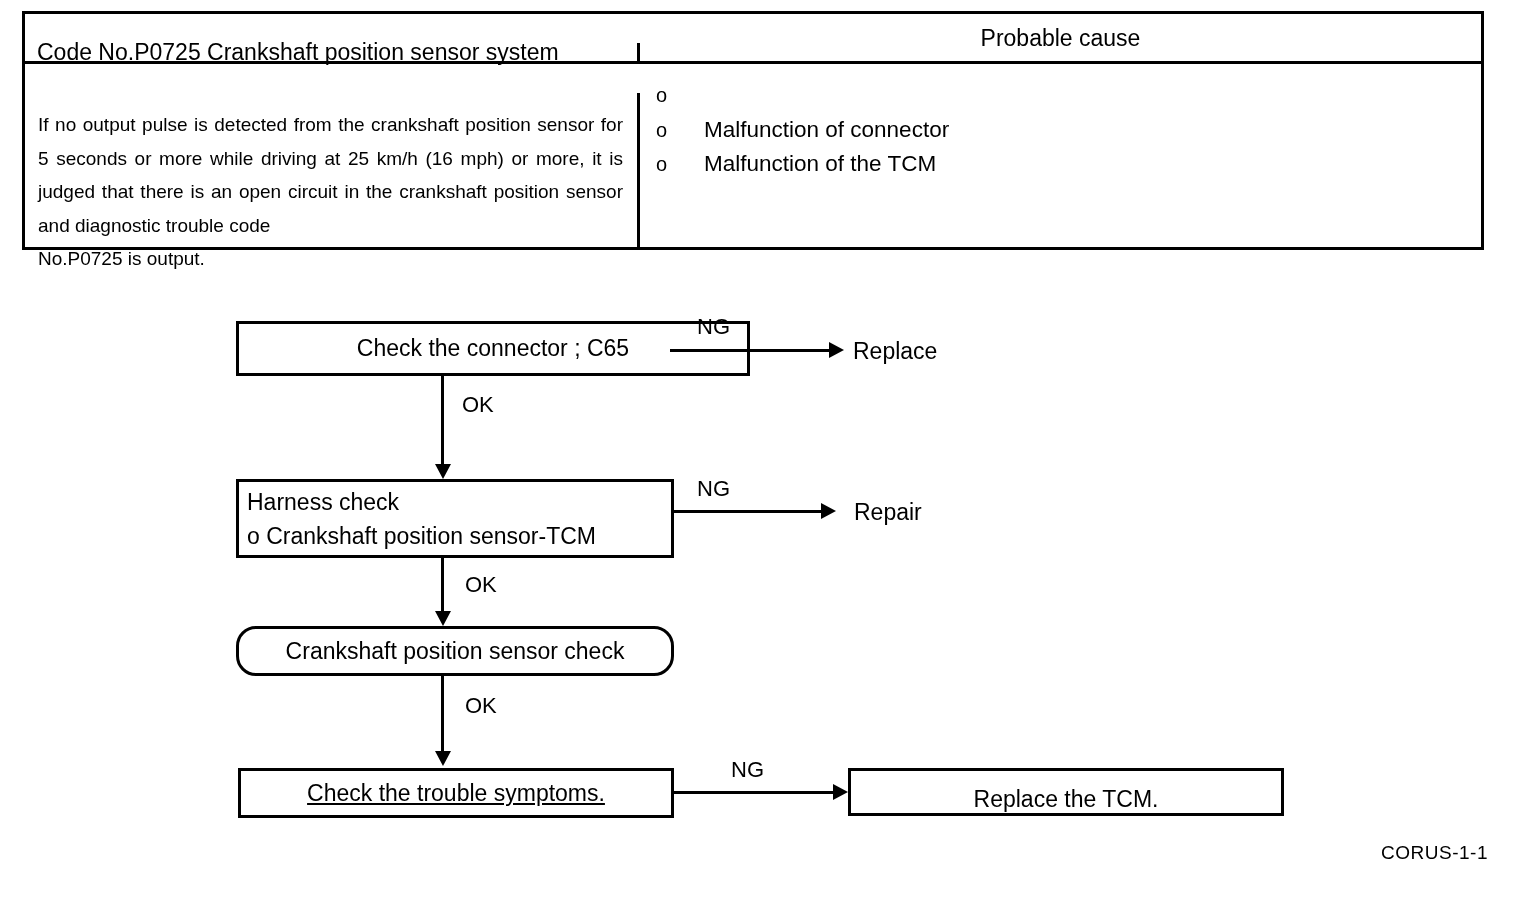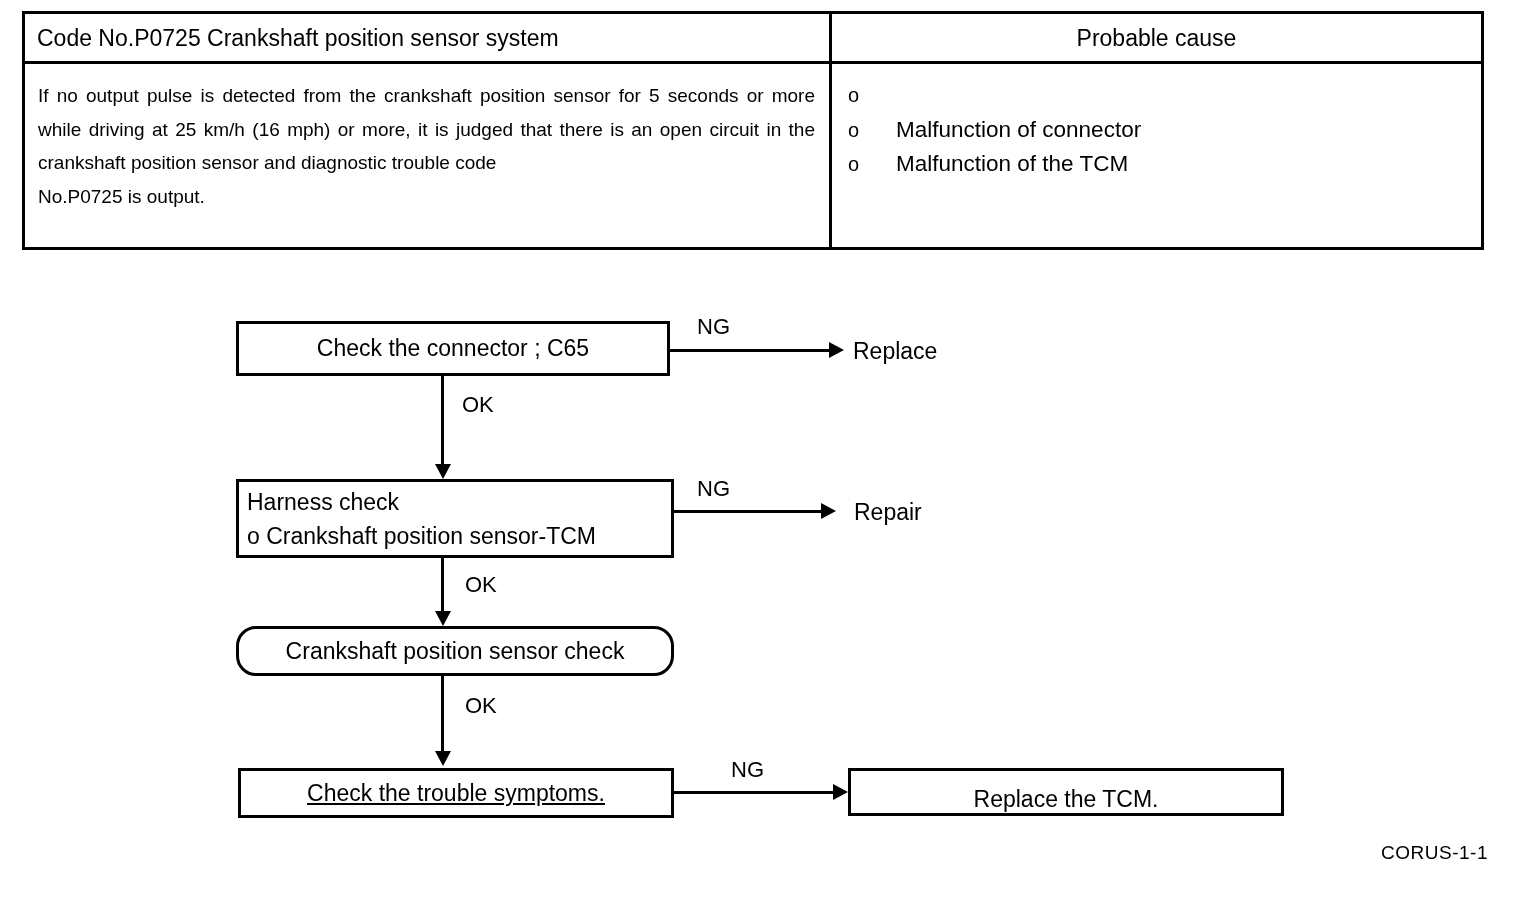--- a/index.html
+++ b/index.html
@@ -32,24 +32,25 @@
     display: flex;
     height: 47px;
     border-bottom: 3px solid #000;
     flex: 0 0 auto;
   }
   .dtc-body-row {
     display: flex;
     flex: 1 1 auto;
   }
   .cell-left {
-    width: 807px;
+    width: 615px;
     box-sizing: border-box;
     border-right: 3px solid #000;
     position: relative;
+    margin-top: 29px;
   }
   .cell-right {
     flex: 1 1 auto;
     box-sizing: border-box;
     position: relative;
   }
   .head-left-text {
     position: absolute;
     left: 12px;
     top: 50%;
@@ -212,21 +213,21 @@
           <span class="cause-bullet">o</span>
           <span>Malfunction of the TCM</span>
         </li>
       </ul>
     </div>
   </div>
 </div>
 
 <div class="flow">
 
-  <div class="node center" style="left:236px; top:321px; width:434px; height:55px;">
+  <div class="node center" style="left:236px; top:321px; width:514px; height:55px;">
     <span>Check the connector ; C65</span>
   </div>
 
   <div class="hline" style="left:670px; top:349px; width:162px;"></div>
   <div class="arrow-right" style="left:829px; top:342px;"></div>
   <span class="edge-label" style="left:697px; top:314px;">NG</span>
   <span class="plain-label" style="left:853px; top:338px;">Replace</span>
 
   <div class="vline" style="left:441px; top:376px; height:91px;"></div>
   <div class="arrow-down" style="left:435px; top:464px;"></div>

